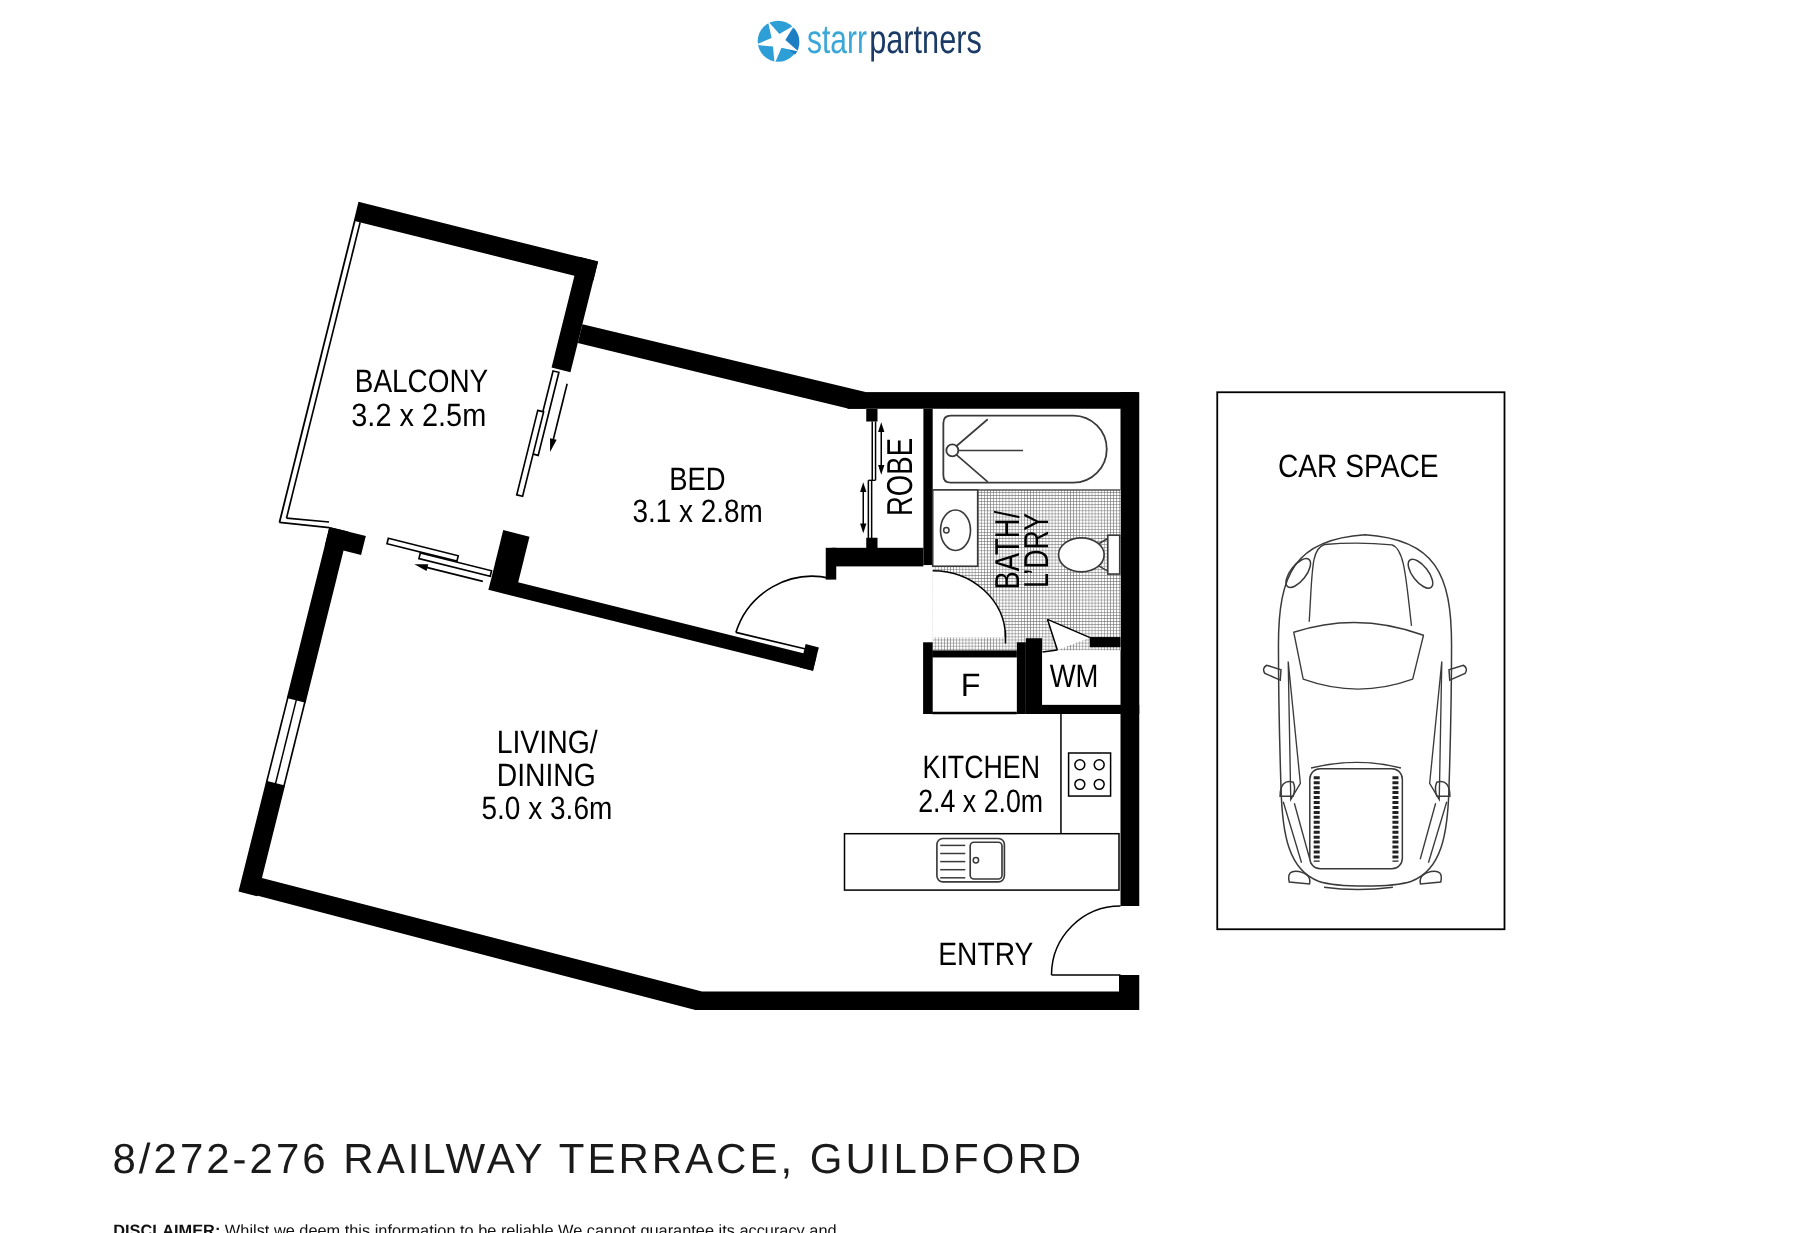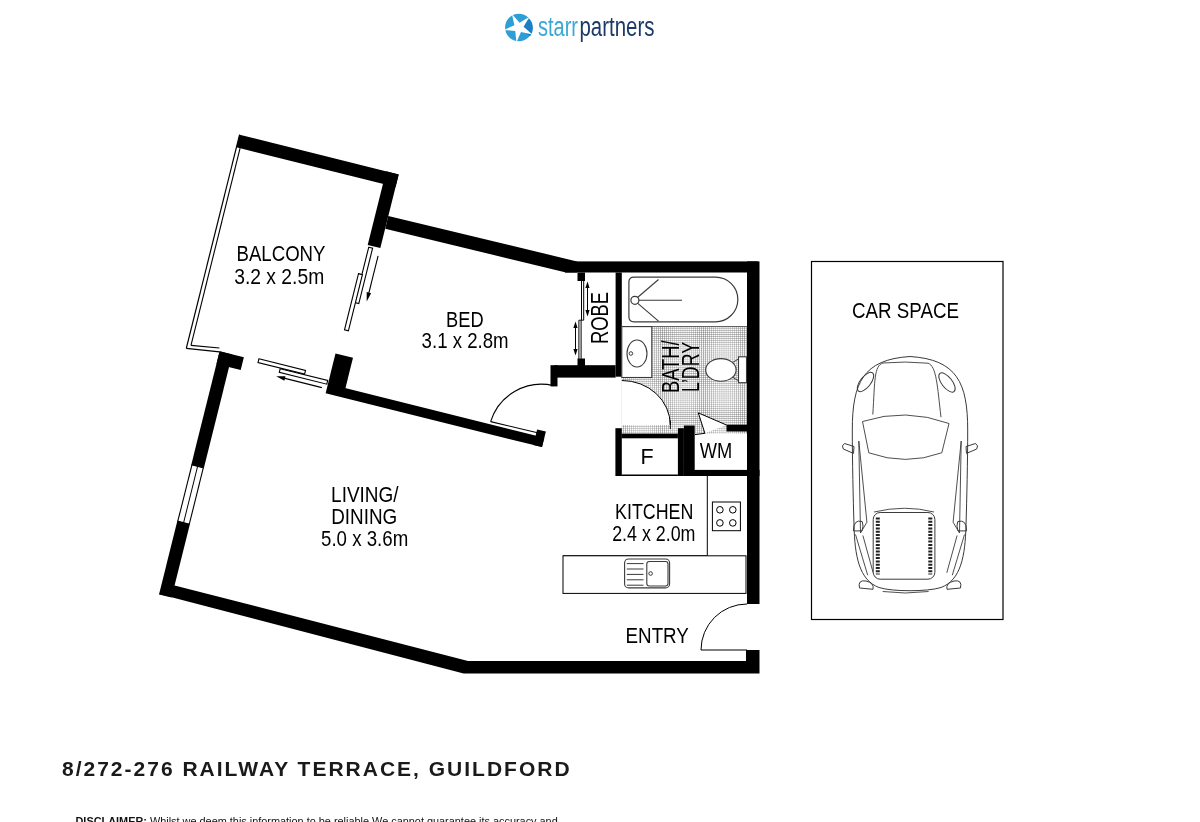--- a/index.html
+++ b/index.html
@@ -265,15 +265,15 @@
         <line x1="877.8" y1="517.5" x2="877.8" y2="574.5" stroke="#222" stroke-width="4.0" stroke-dasharray="2.0,1.3"></line>
         <line x1="930.3" y1="517.5" x2="930.3" y2="574.5" stroke="#222" stroke-width="4.0" stroke-dasharray="2.0,1.3"></line>
         <path d="M 874 512 Q 905 504.5 934 512" fill="none" stroke="#3a3a3a" stroke-width="0.9"></path>
         <path d="M 859.5 588 Q 857.5 579.5 866 581 Q 874.5 583 873 589.3 Z" fill="none" stroke="#3a3a3a" stroke-width="1.0"></path>
         <path d="M 960.5 588 Q 962.5 579.5 954 581 Q 945.5 583 947 589.3 Z" fill="none" stroke="#3a3a3a" stroke-width="1.0"></path>
         <path d="M 882.7 591.5 Q 905 594.5 928.6 591.5" fill="none" stroke="#3a3a3a" stroke-width="0.9"></path>
       </g>
 </svg>
 </div>
 
-<div style="position:absolute;left:62px;top:757px;font-size:21px;font-weight:bold;letter-spacing:2.0px;color:#1a1a1a;white-space:nowrap">8/272-276 RAILWAY TERRACE, GUILDFORD</div>
+<div style="position:absolute;left:75px;top:757px;font-size:28px;font-weight:normal;letter-spacing:2.0px;color:#1a1a1a;white-space:nowrap">8/272-276 RAILWAY TERRACE, GUILDFORD</div>
 
 <div style="position:absolute;left:75.5px;top:816px;font-size:10.9px;line-height:10.4px;color:#111;white-space:nowrap"><b>DISCLAIMER:</b> Whilst we deem this information to be reliable.We cannot guarantee its accuracy and<br>accept no responsibility for such. Interested persons should rely on their own enquiries.</div>
 
 </body></html>

